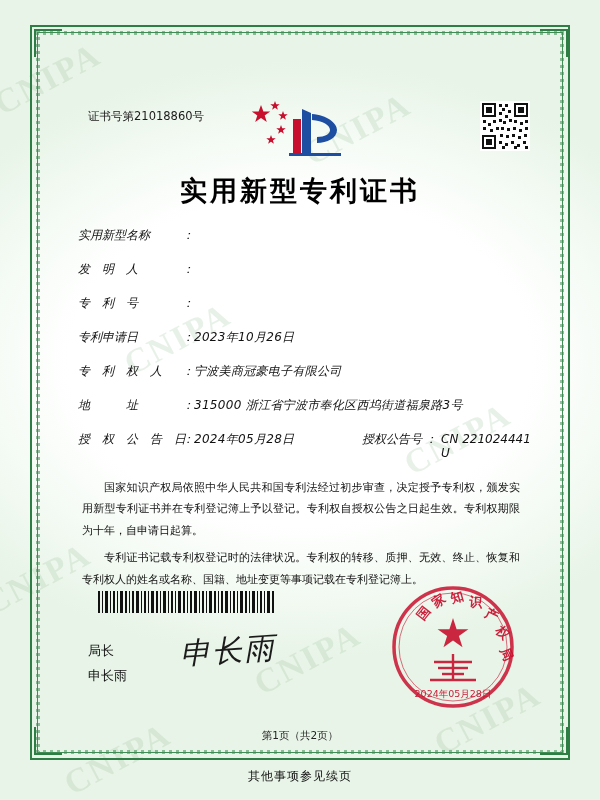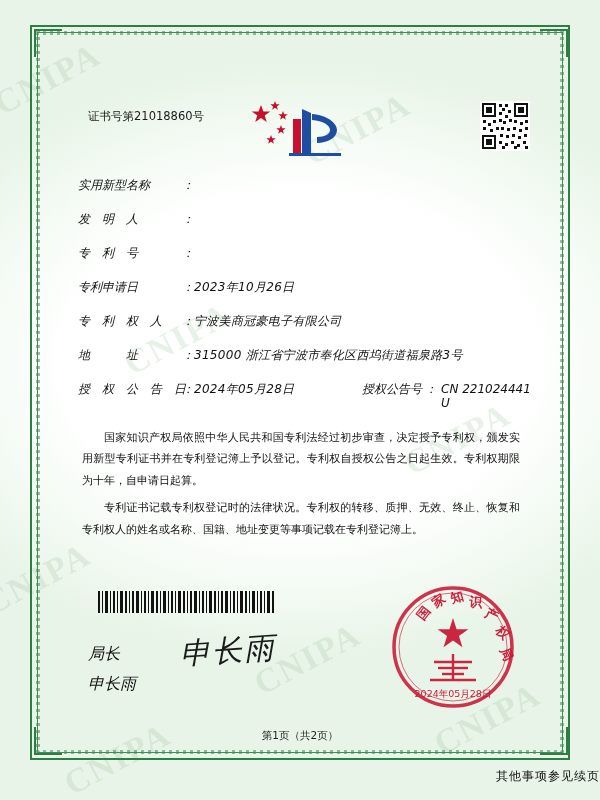--- a/index.html
+++ b/index.html
@@ -194,24 +194,23 @@
     right: 24px;
     top: 505px;
     width: 126px;
     height: 126px;
   }
 
   .sign-block {
     position: absolute;
     left: 28px;
     top: 560px;
-    font-size: 16px;
+    font-size: 13px;
     color: #111;
     line-height: 1.9;
-    font-style: italic;
   }
   .signature {
     position: absolute;
     left: 120px;
     top: 552px;
     font-size: 30px;
     color: #1b1b1b;
     font-family: "Liberation Serif", serif;
     font-style: italic;
     transform: rotate(-4deg);
@@ -225,21 +224,21 @@
     top: 650px;
     text-align: center;
     font-size: 10.5px;
     color: #222;
   }
 
   .footer-note {
     position: absolute;
     left: 0; right: 0;
     top: 768px;
-    text-align: right;
+    text-align: center;
     font-size: 12px;
     color: #111;
     letter-spacing: 1px;
   }
 </style>
 </head>
 <body>
 
 <div class="page">
 
@@ -328,20 +327,21 @@
             <rect x="37" y="43" width="3" height="3"></rect>
               <rect x="43" y="40" width="3" height="3"></rect>
             <rect x="22" y="45" width="3" height="3"></rect>
               <rect x="34" y="45" width="3" height="3"></rect>
               <rect x="45" y="45" width="3" height="3"></rect>
           </g>
         </svg>
       </div>
     </div>
 
+    <div class="title">实用新型专利证书</div>
 
     <div class="fields">
       <div class="field">
         <span class="label">实用新型名称</span>
         <span class="colon">：</span>
       </div>
       <div class="field">
         <span class="label">发　明　人</span>
         <span class="colon">：</span>
       </div>

